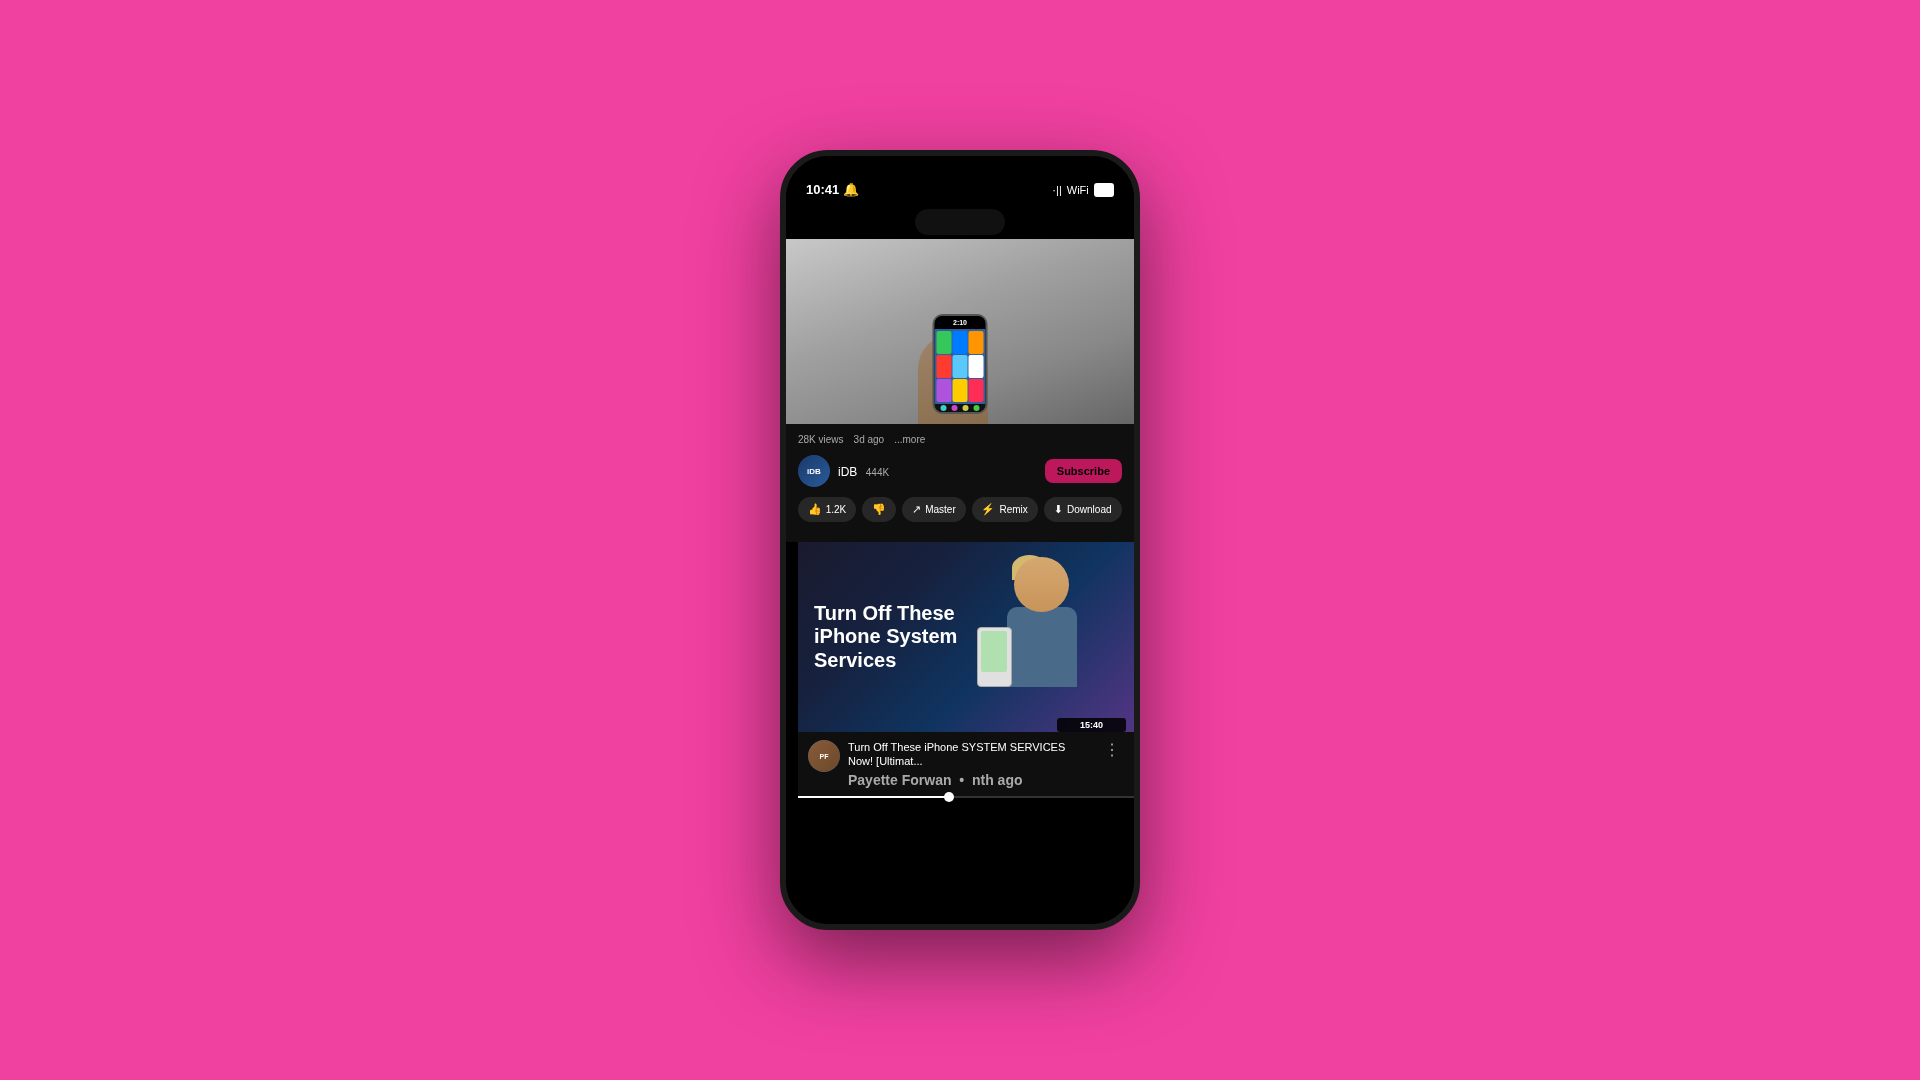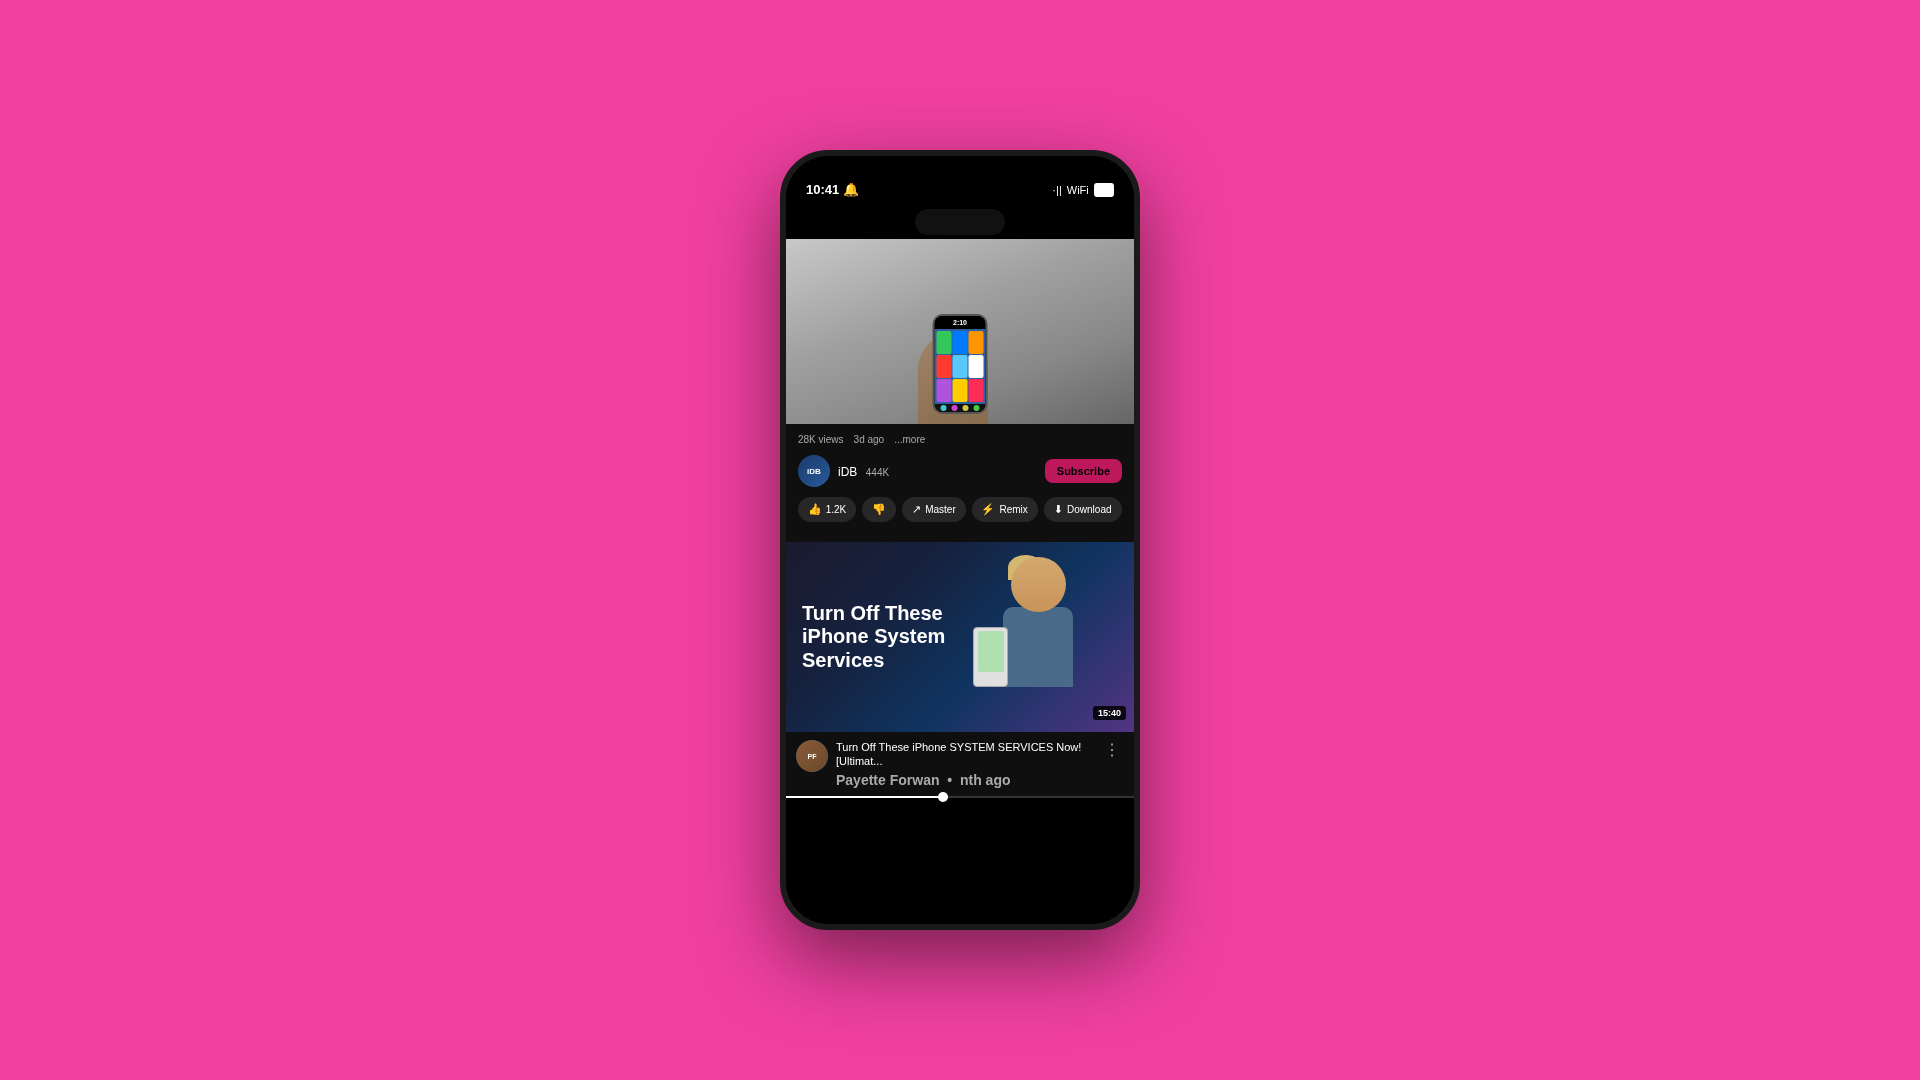--- a/index.html
+++ b/index.html
@@ -203,20 +203,21 @@
       font-weight: 700;
     }
     .comment-text {
       color: #ccc;
       font-size: 10px;
       line-height: 1.4;
     }
     
     .next-video-section {
       background: #0f0f0f;
+      margin-left: 12px;
     }
     .next-video-thumb {
       width: 100%;
       height: 190px;
       background: linear-gradient(135deg, #1a1a2e 0%, #16213e 30%, #0f3460 60%, #533483 100%);
       position: relative;
       display: flex;
       align-items: center;
       justify-content: flex-start;
       padding: 16px;
@@ -225,27 +226,27 @@
     .next-video-title-overlay {
       color: #fff;
       font-size: 18px;
       font-weight: 800;
       line-height: 1.2;
       z-index: 2;
       max-width: 55%;
     }
     .duration-badge {
       position: absolute;
-      bottom: 12px;
+      bottom: 0;
       right: 8px;
       background: rgba(0,0,0,0.85);
       color: #fff;
       font-size: 9px;
       font-weight: 600;
-      padding: 2px 5px;
+      padding: 2px 23px;
       border-radius: 3px;
     }
     .next-video-info {
       display: flex;
       align-items: flex-start;
       padding: 8px 10px;
       gap: 8px;
     }
     .next-channel-avatar {
       width: 32px;

